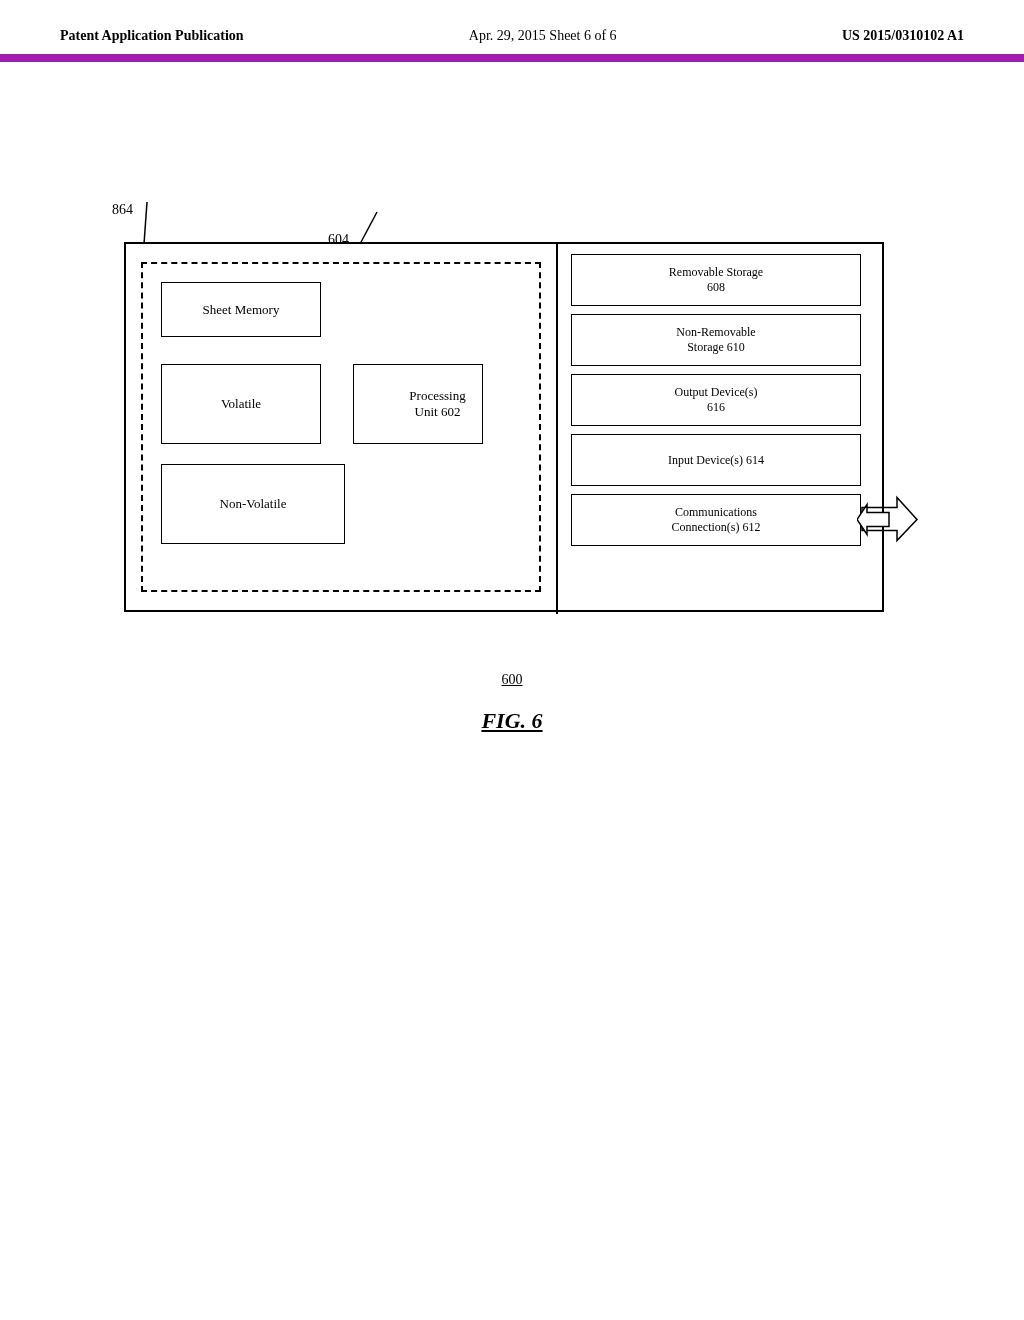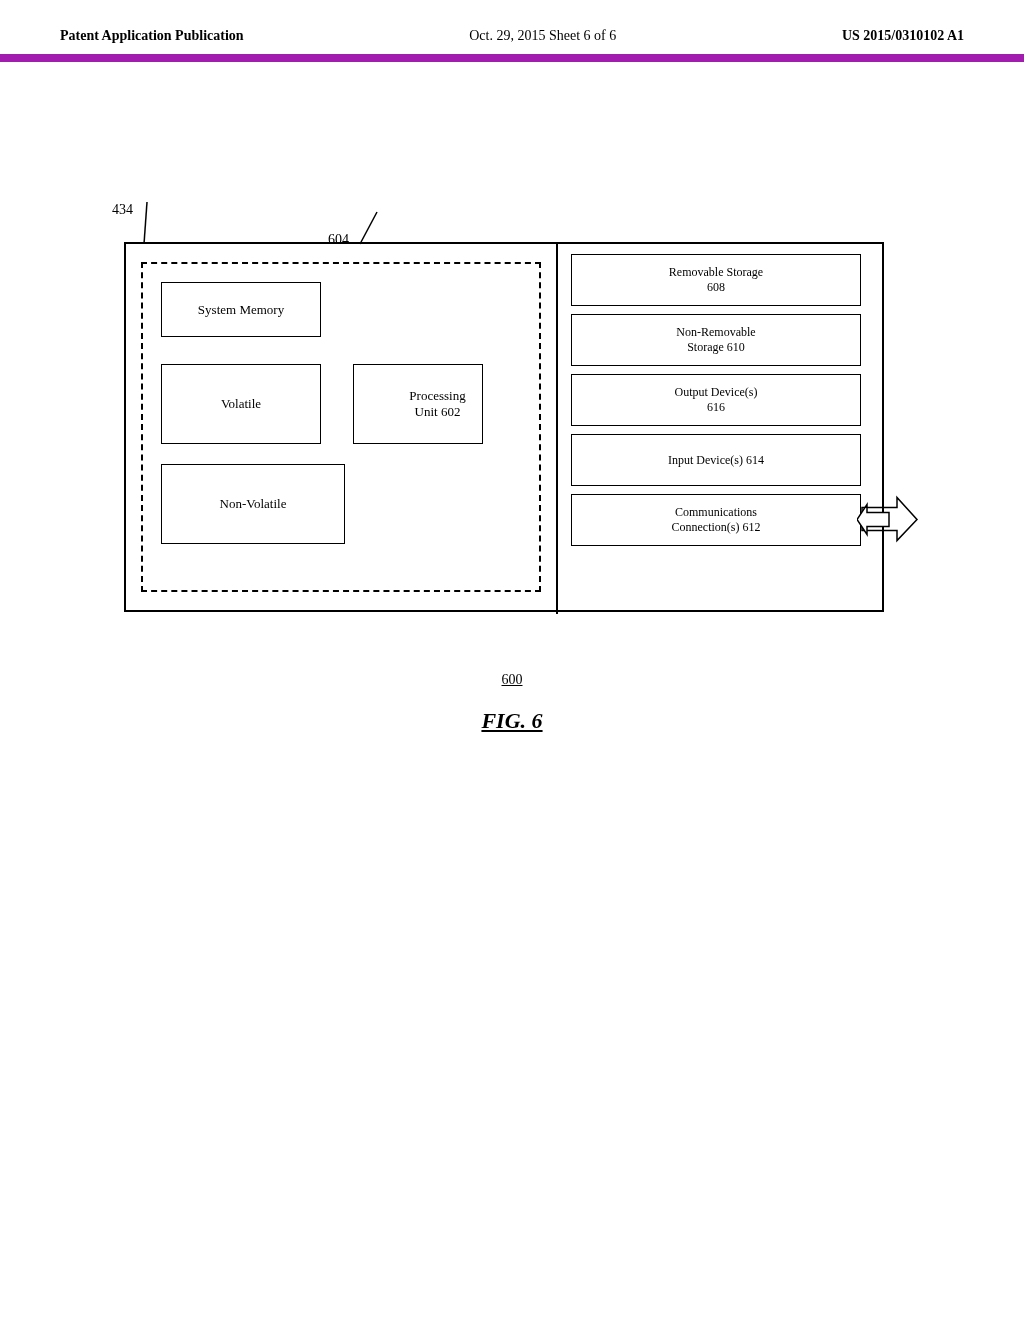--- a/index.html
+++ b/index.html
@@ -204,47 +204,47 @@
       width: 900px;
       height: 500px;
       pointer-events: none;
     }
   </style>
 </head>
 <body>
 
 <div class="header">
   <div class="header-left">Patent Application Publication</div>
-  <div class="header-center">Oct. 29, 2015   Sheet 6 of 6</div>
+  <div class="header-center">Apr. 29, 2015   Sheet 6 of 6</div>
   <div class="header-right">US 2015/0310102 A1</div>
 </div>
 
 <div class="main-content">
 
   <div class="diagram-area">
 
     <svg class="diagram-svg">
 
       <line x1="65" y1="10" x2="62" y2="52" stroke="#000" stroke-width="1.5"></line>
 
       <line x1="295" y1="20" x2="278" y2="52" stroke="#000" stroke-width="1.5"></line>
     </svg>
 
-    <div class="label-606">434</div>
+    <div class="label-606">864</div>
 
     <div class="outer-box">
 
       <div class="vertical-divider"></div>
 
       <div class="inner-dashed-box">
 
         <div class="label-604">604</div>
 
         <div class="system-memory-box">
-          <span>System Memory</span>
+          <span>Sheet Memory</span>
         </div>
 
         <div class="volatile-box">
           <span>Volatile</span>
         </div>
 
         <div class="non-volatile-box">
           <span>Non-Volatile</span>
         </div>
 

